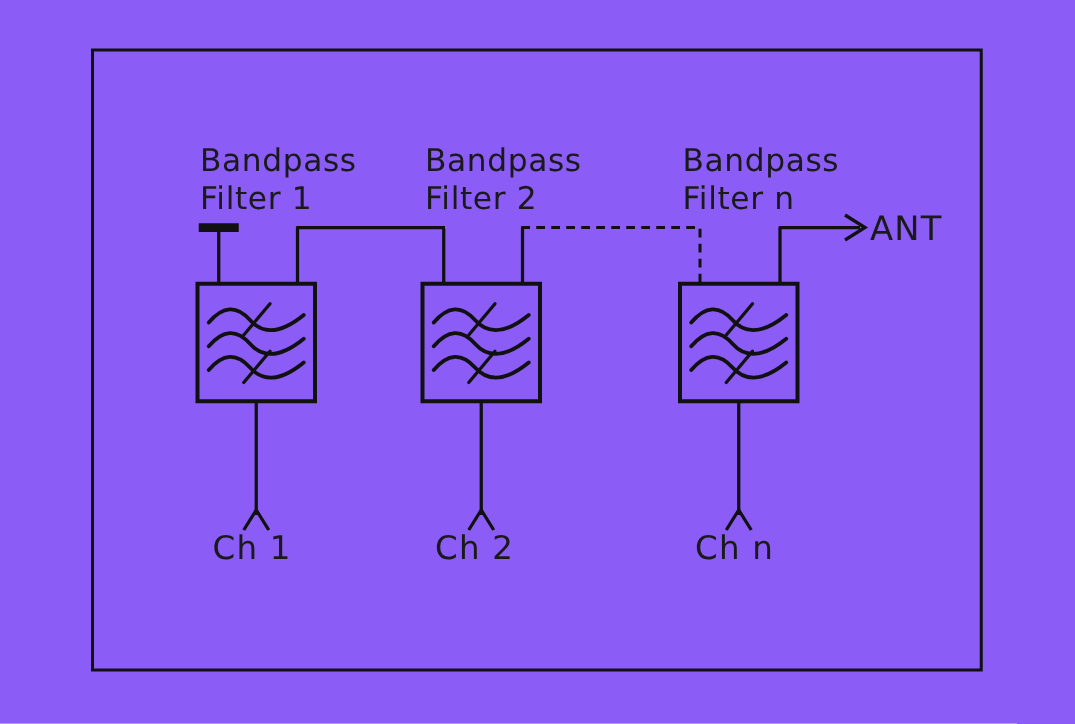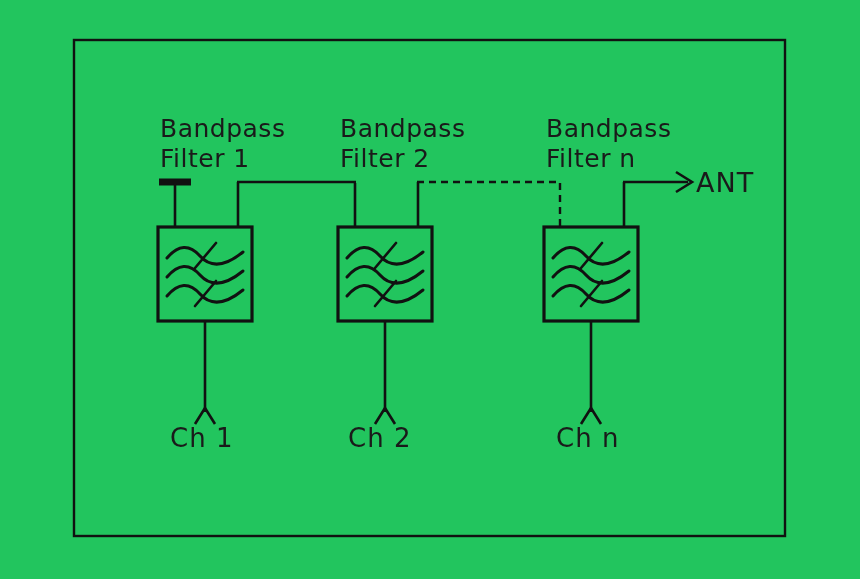--- a/index.html
+++ b/index.html
@@ -10,21 +10,21 @@
   body {
     width: 860px;
     height: 579px;
     font-family: "DejaVu Sans", sans-serif;
     overflow: hidden;
   }
   #stage {
     position: relative;
     width: 860px;
     height: 579px;
-    background: #22c55e;
+    background: #8b5cf6;
   }
   #diagram-svg {
     position: absolute;
     left: 0;
     top: 0;
     width: 860px;
     height: 579px;
     display: block;
   }
   .lbl {

